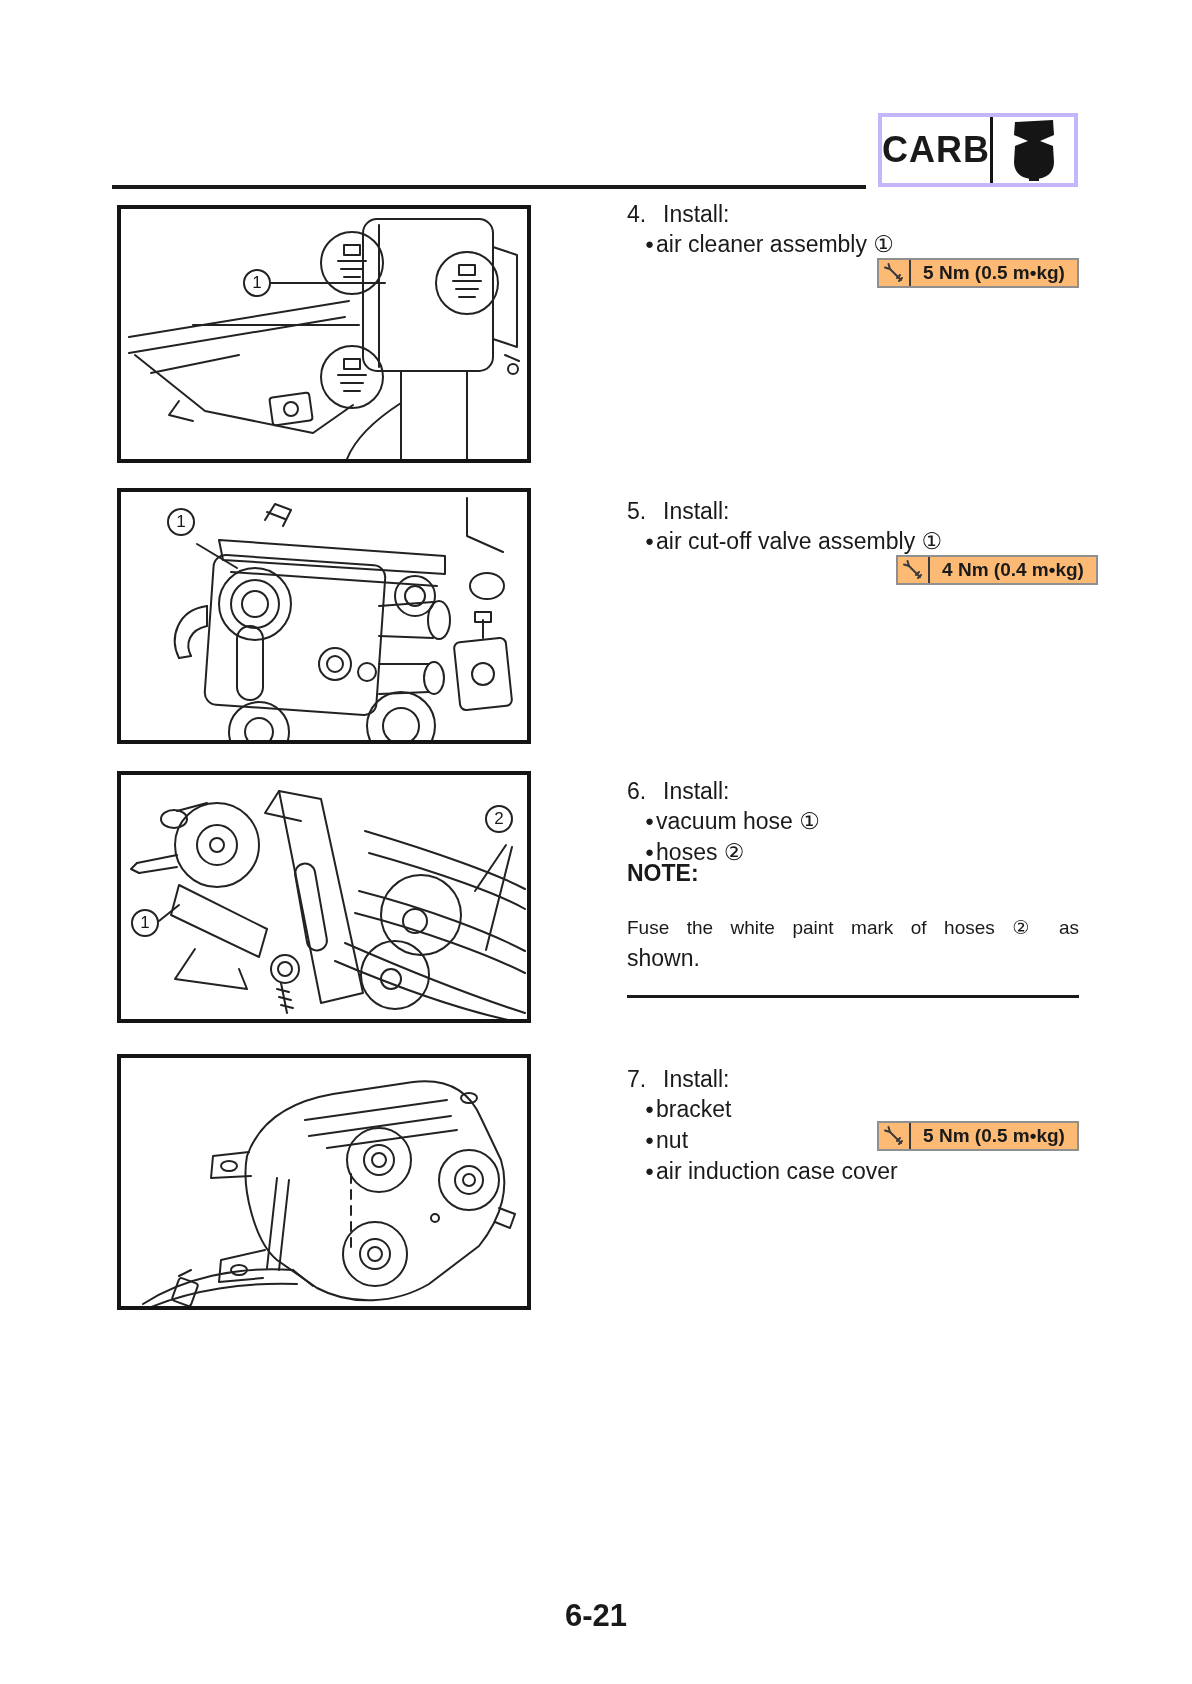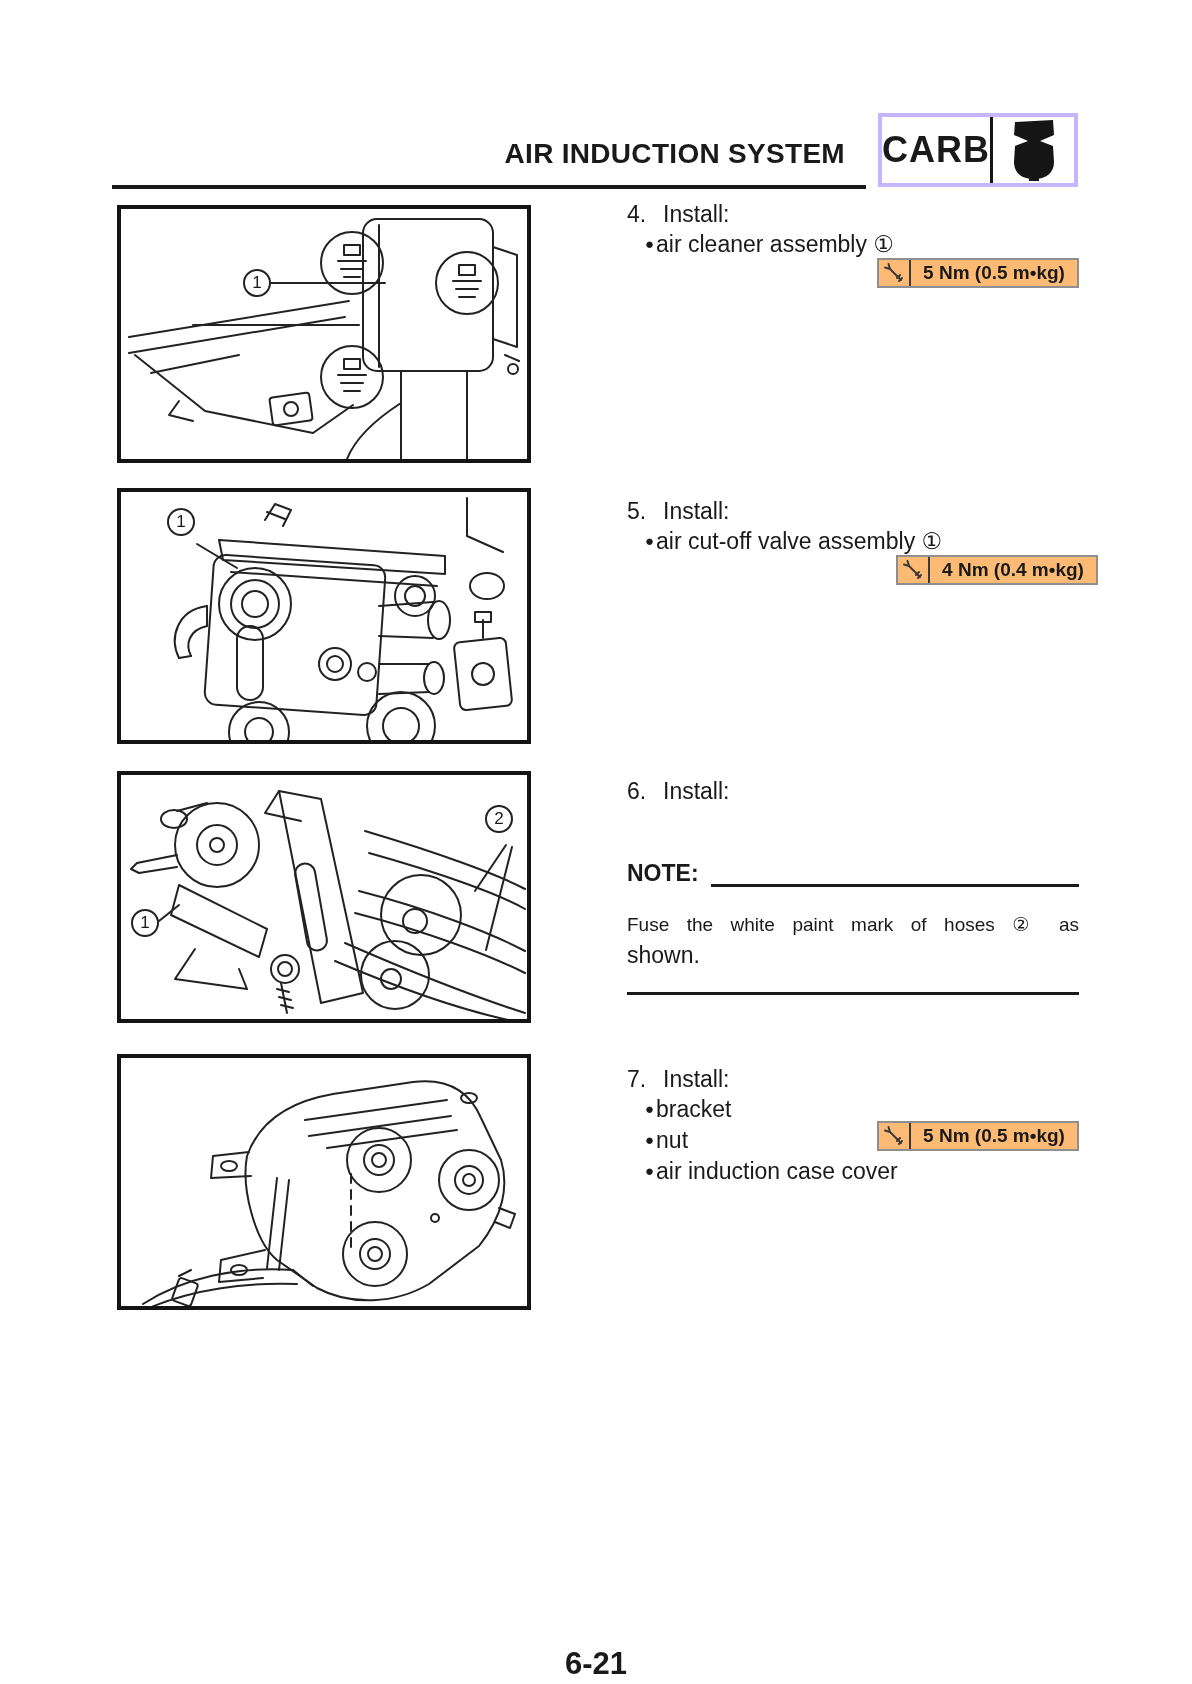--- a/index.html
+++ b/index.html
@@ -37,37 +37,36 @@
   .step-items li::before{content:"●";font-size:15px;margin-right:2px;position:relative;top:-3px;}
 
   .torque-box{position:absolute;width:202px;height:30px;border:2px solid #8f8f8f;background:#fdba74;
               box-sizing:border-box;display:flex;align-items:stretch;}
   .wrench-cell{width:30px;border-right:2px solid #3a3a3a;display:flex;align-items:center;justify-content:center;}
   .torque-text{flex:1;display:flex;align-items:center;justify-content:center;
                font-size:19px;font-weight:bold;white-space:nowrap;}
 
   
   .note{position:absolute;left:627px;top:860px;width:452px;}
-  .note-head{display:flex;align-items:flex-end;}
+  .note-head{display:flex;align-items:flex-start;flex-direction:column;}
   .note-label{font-size:23px;font-weight:bold;}
   .note-head-rule{flex:1;height:3px;background:#1a1a1a;margin-left:12px;margin-top:3px;}
   .note-line1{margin-top:23px;font-size:19px;line-height:30px;text-align:justify;text-align-last:justify;}
   .note-line2{font-size:23px;line-height:30px;}
   .note-bottom-rule{height:3px;background:#1a1a1a;margin-top:22px;}
 
   
   .page-number{position:absolute;top:1598px;left:0;width:1192px;text-align:center;
-               font-size:31px;font-weight:bold;margin-top:48px;}
+               font-size:31px;font-weight:bold;}
 </style>
 </head>
 <body>
 
 <div class="page">
 
-  <div class="page-title">AIR INDUCTION SYSTEM</div>
   <div class="header-rule"></div>
 
   <div class="carb-tab">
     <span class="carb-cell">CARB</span>
     <span class="carb-icon-cell">
       <svg width="54" height="62" viewBox="0 0 52 62">
         <path fill="#151515" d="M7,3 L45,1 L46,16 L32,22 L45,27 L46,43 C46,54 38,60 26,60 C14,60 6,54 6,43 L7,27 L20,22 L6,16 Z"></path>
         <rect fill="#151515" x="21" y="56" width="10" height="6"></rect>
       </svg>
     </span>
@@ -266,20 +265,24 @@
       </svg>
     </span>
     <span class="torque-text">4 Nm (0.4 m•kg)</span>
   </div>
 
   <section class="step" style="top:777px;">
     <div class="step-head">
       <span class="step-num">6.</span>
       <span class="step-action">Install:</span>
     </div>
+    <ul class="step-items">
+      <li>vacuum hose ①</li>
+      <li>hoses ②</li>
+    </ul>
   </section>
 
   <section class="note">
     <div class="note-head">
       <span class="note-label">NOTE:</span>
       <span class="note-head-rule"></span>
     </div>
     <div class="note-line1">Fuse the white paint mark of hoses ② as</div>
     <div class="note-line2">shown.</div>
     <div class="note-bottom-rule"></div>

